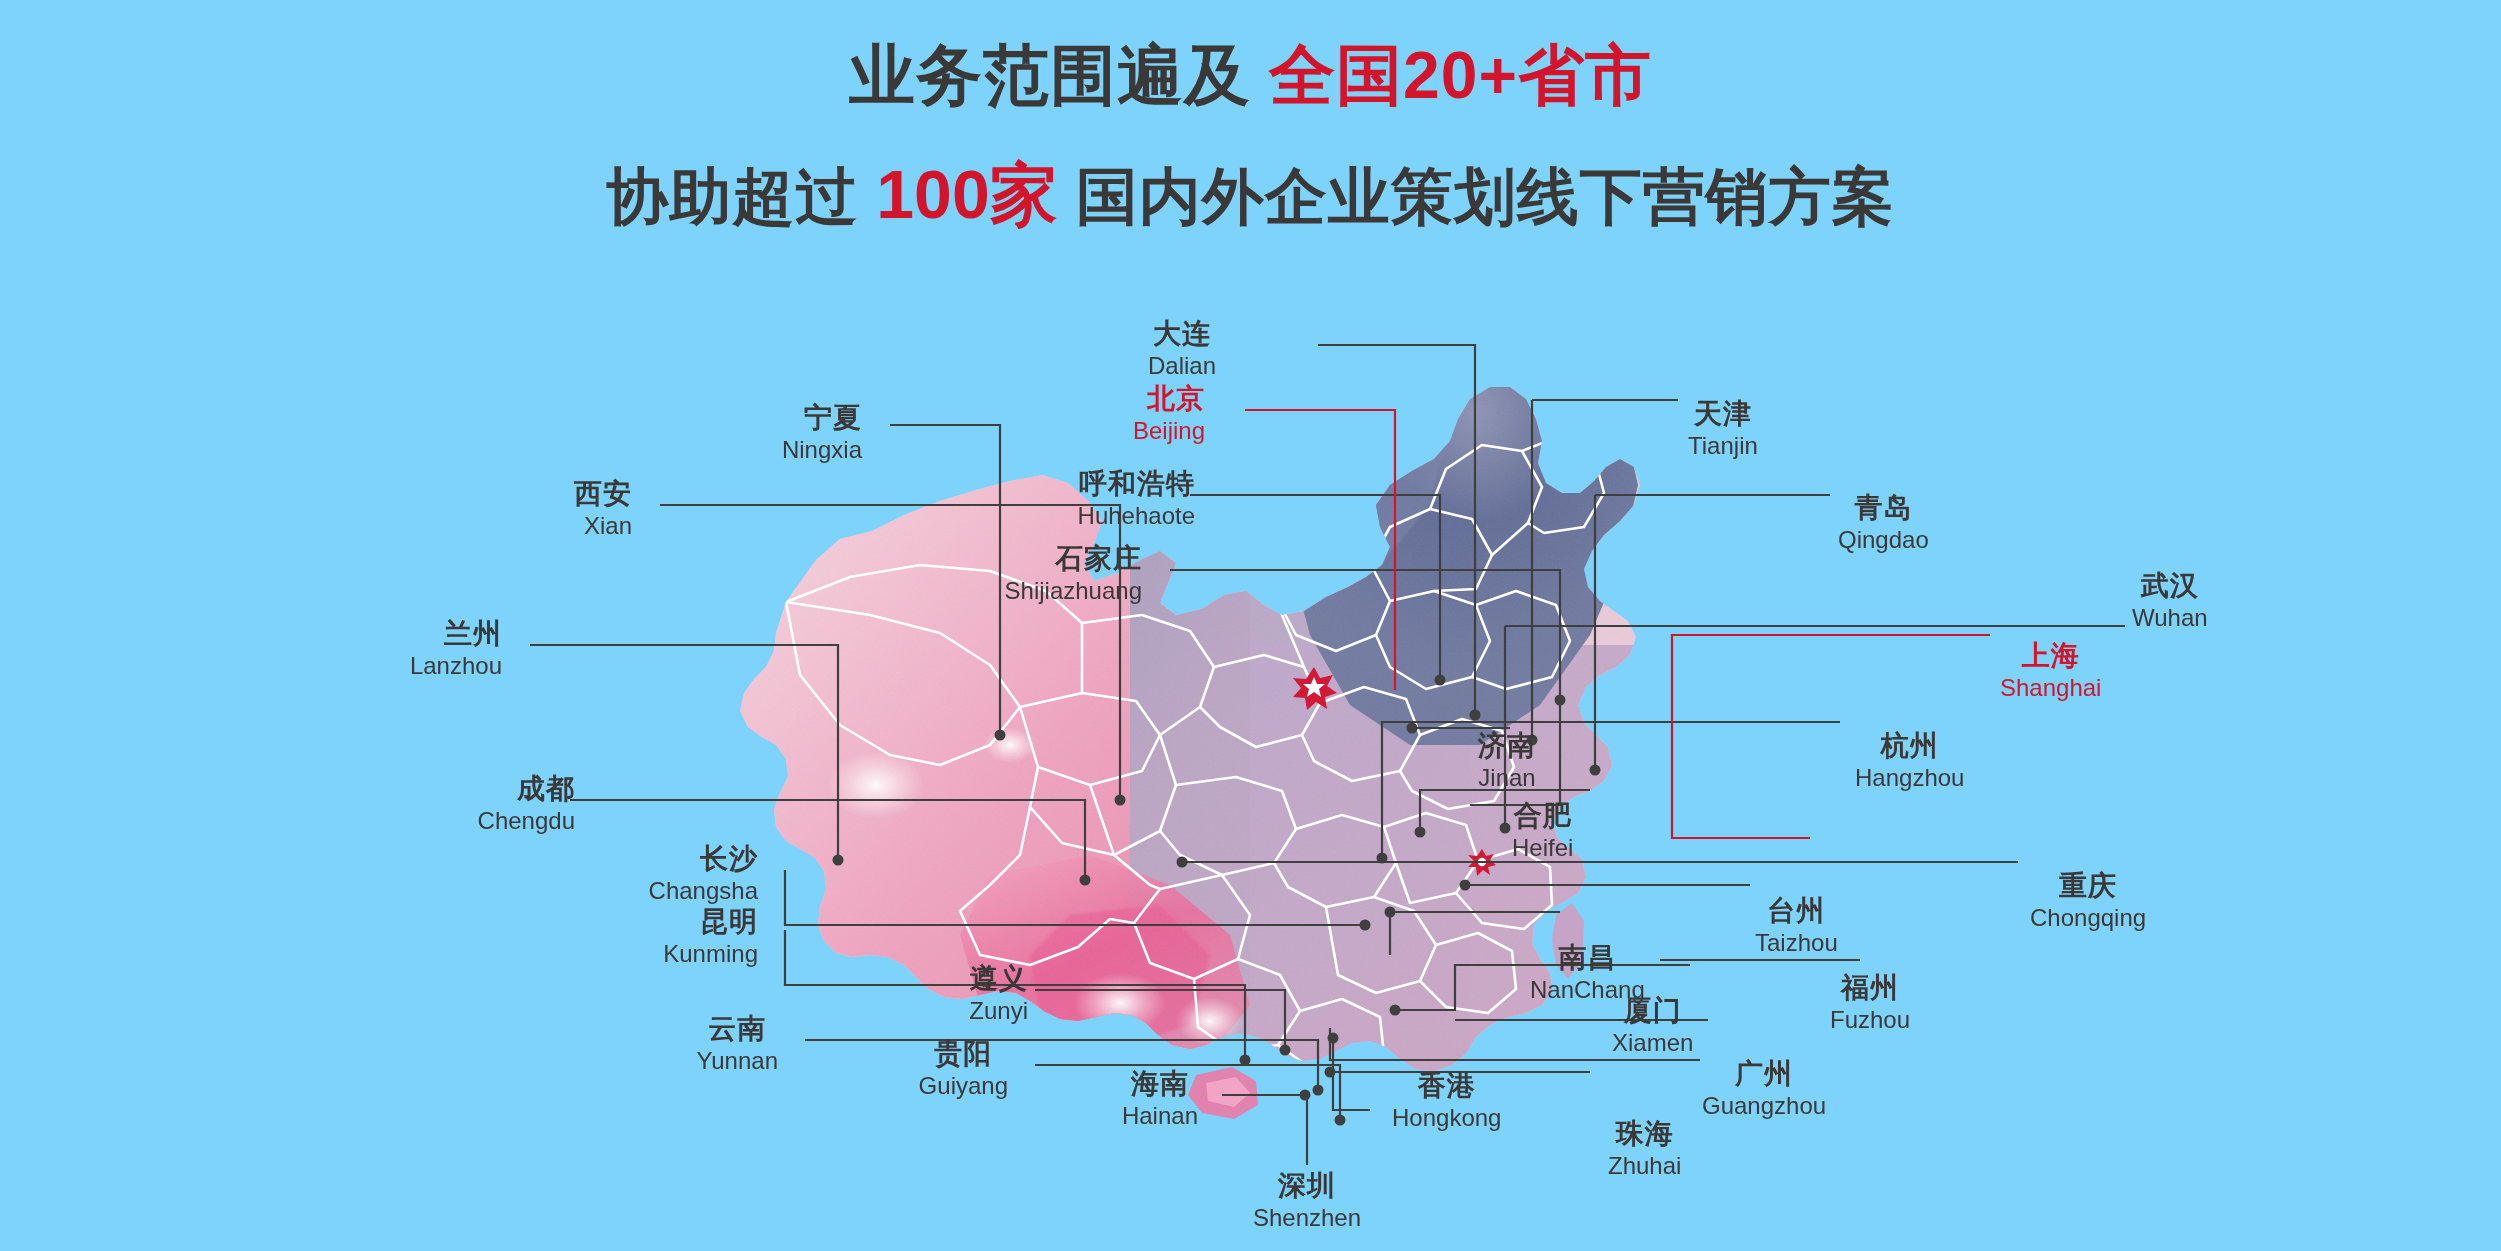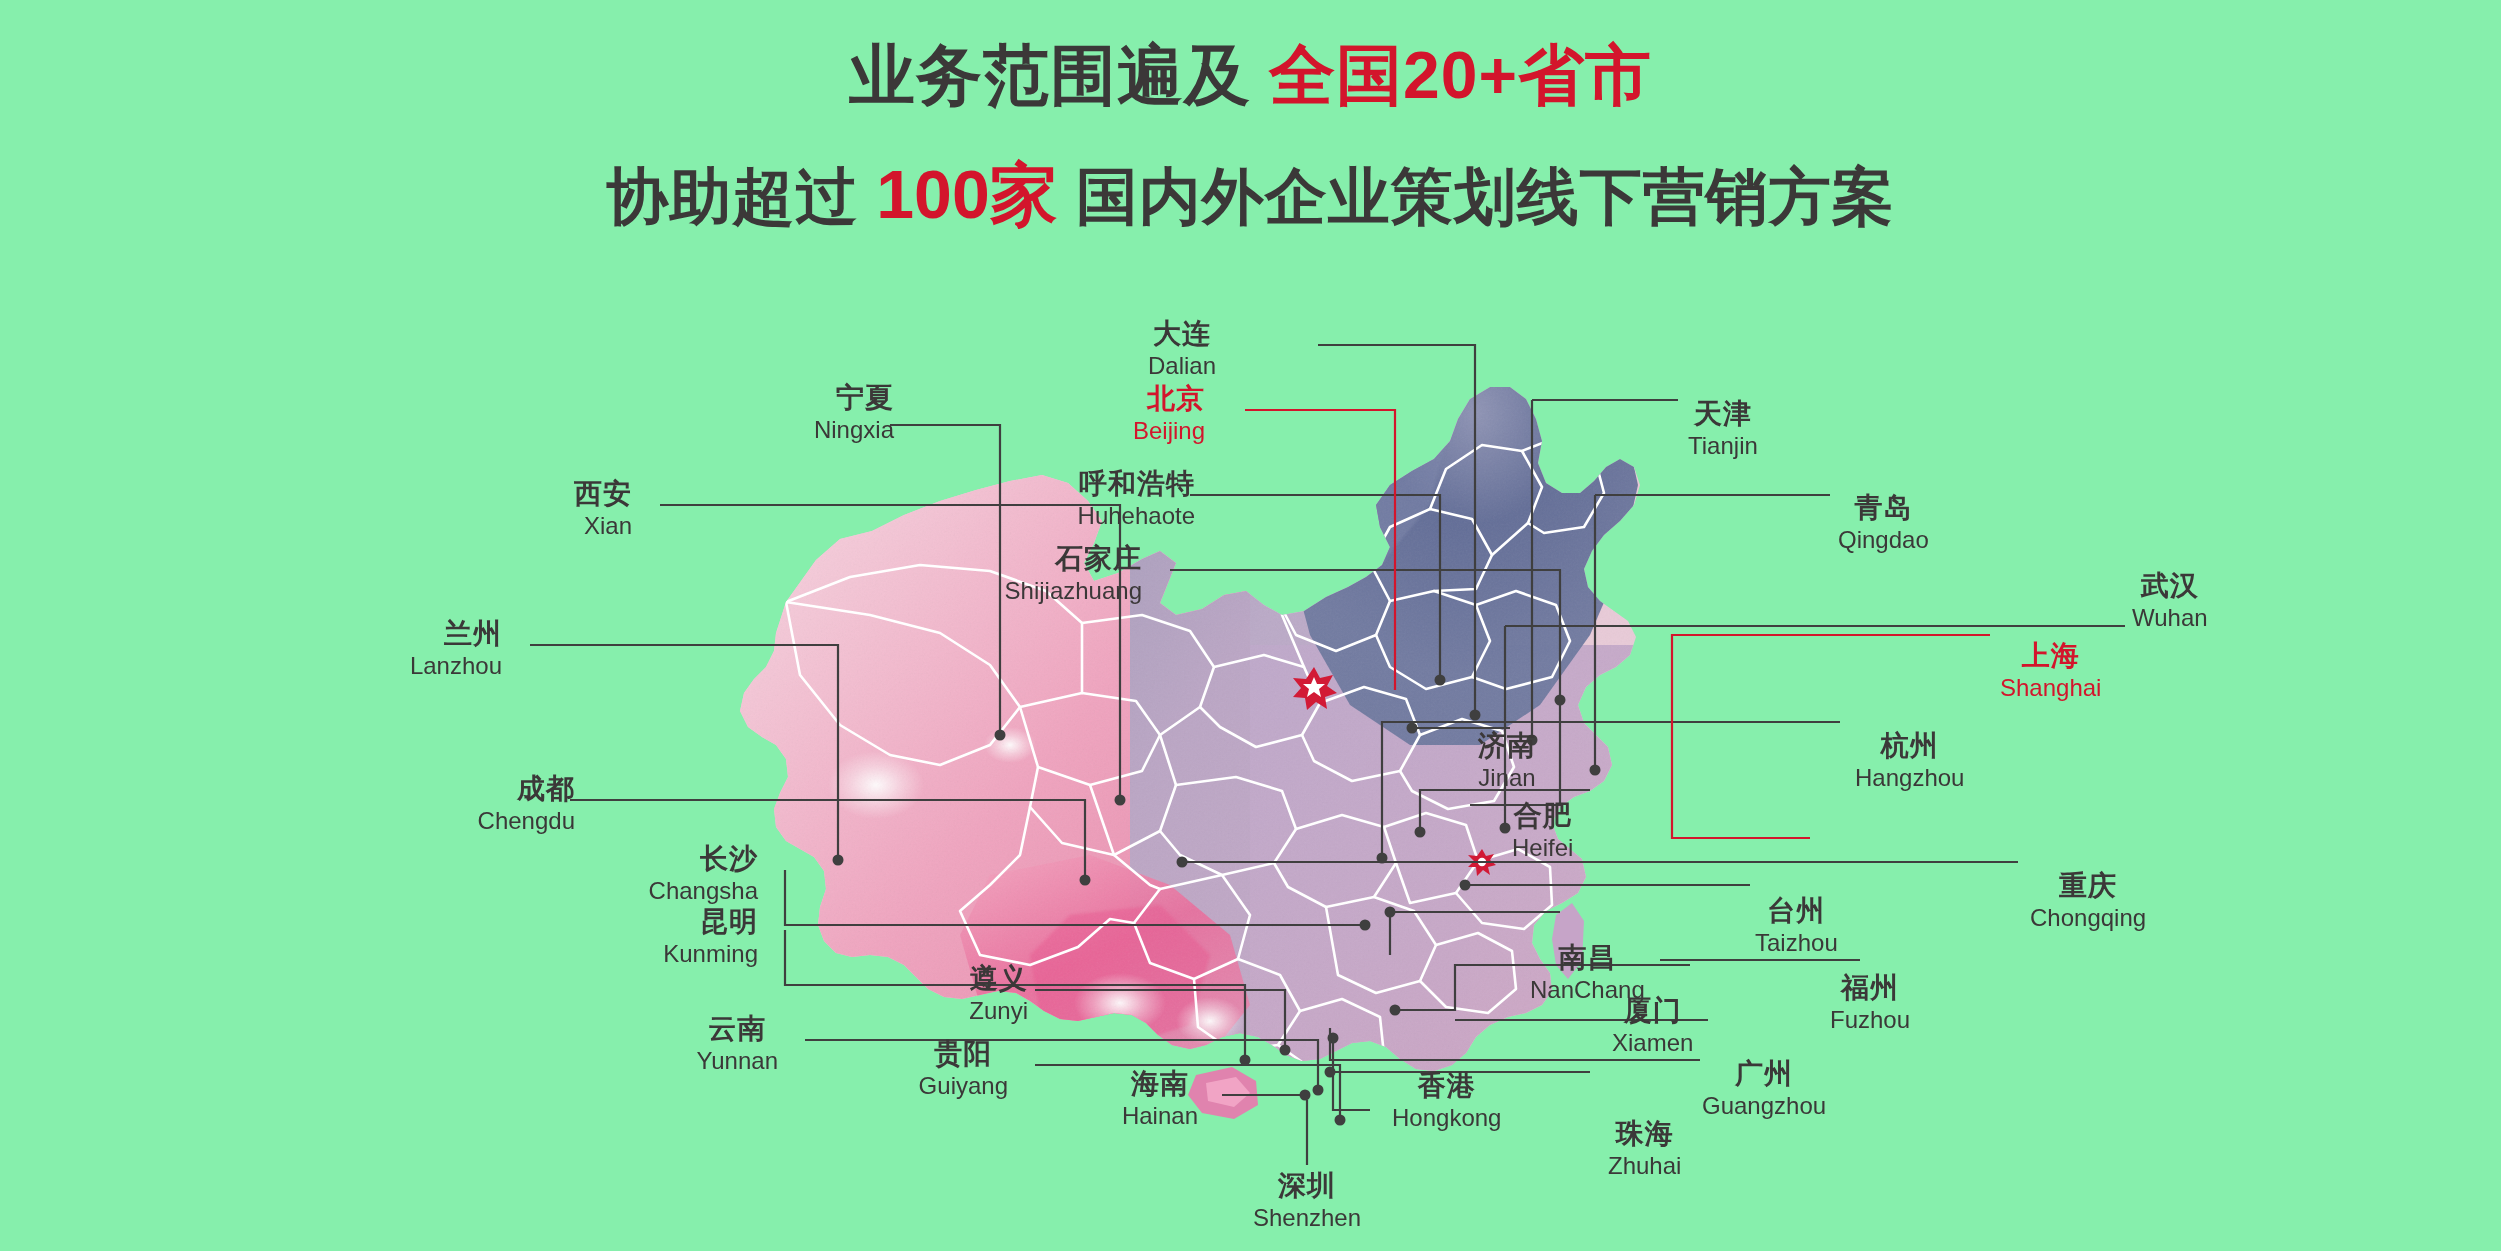--- a/index.html
+++ b/index.html
@@ -1,21 +1,21 @@
 <!DOCTYPE html>
 <html><head>
 <meta charset="utf-8">
 <title>China Business Coverage Map</title>
 <style>
   html,body{margin:0;padding:0;background:#ffffff;}
   body{
     font-family:"Liberation Sans","DejaVu Sans",sans-serif;
     width:2501px;height:1251px;overflow:hidden;position:relative;
   }
-  #stage{position:relative;width:2501px;height:1251px;background:#86efac;overflow:hidden;}
+  #stage{position:relative;width:2501px;height:1251px;background:#7dd3fc;overflow:hidden;}
 
   
   .headline{
     position:absolute;left:0;right:0;text-align:center;
     font-weight:bold;color:#3b3838;letter-spacing:1px;white-space:nowrap;
   }
   #line1{top:42px;font-size:66px;line-height:1.0;}
   #line2{top:160px;font-size:62px;line-height:1.0;}
   .hl-red{color:#d3152c;}
   .hl-gap{display:inline-block;width:18px;}
@@ -313,21 +313,21 @@
   <div class="lbl center" style="left:1216px;top:320px;transform:translateX(-100%);">
     <span class="cn">大连</span>
     <span class="en">Dalian</span>
   </div>
 
   <div class="lbl left hot" style="left:1205px;top:385px;transform:translateX(-100%);">
     <span class="cn">北京</span>
     <span class="en">Beijing</span>
   </div>
 
-  <div class="lbl left" style="left:862px;top:384px;transform:translateX(-100%);margin-left:32px;">
+  <div class="lbl left" style="left:862px;top:404px;transform:translateX(-100%);">
     <span class="cn">宁夏</span>
     <span class="en">Ningxia</span>
   </div>
 
   <div class="lbl left" style="left:632px;top:480px;transform:translateX(-100%);">
     <span class="cn">西安</span>
     <span class="en">Xian</span>
   </div>
 
   <div class="lbl left" style="left:1162px;top:470px;transform:translateX(-100%);margin-left:33px;">

